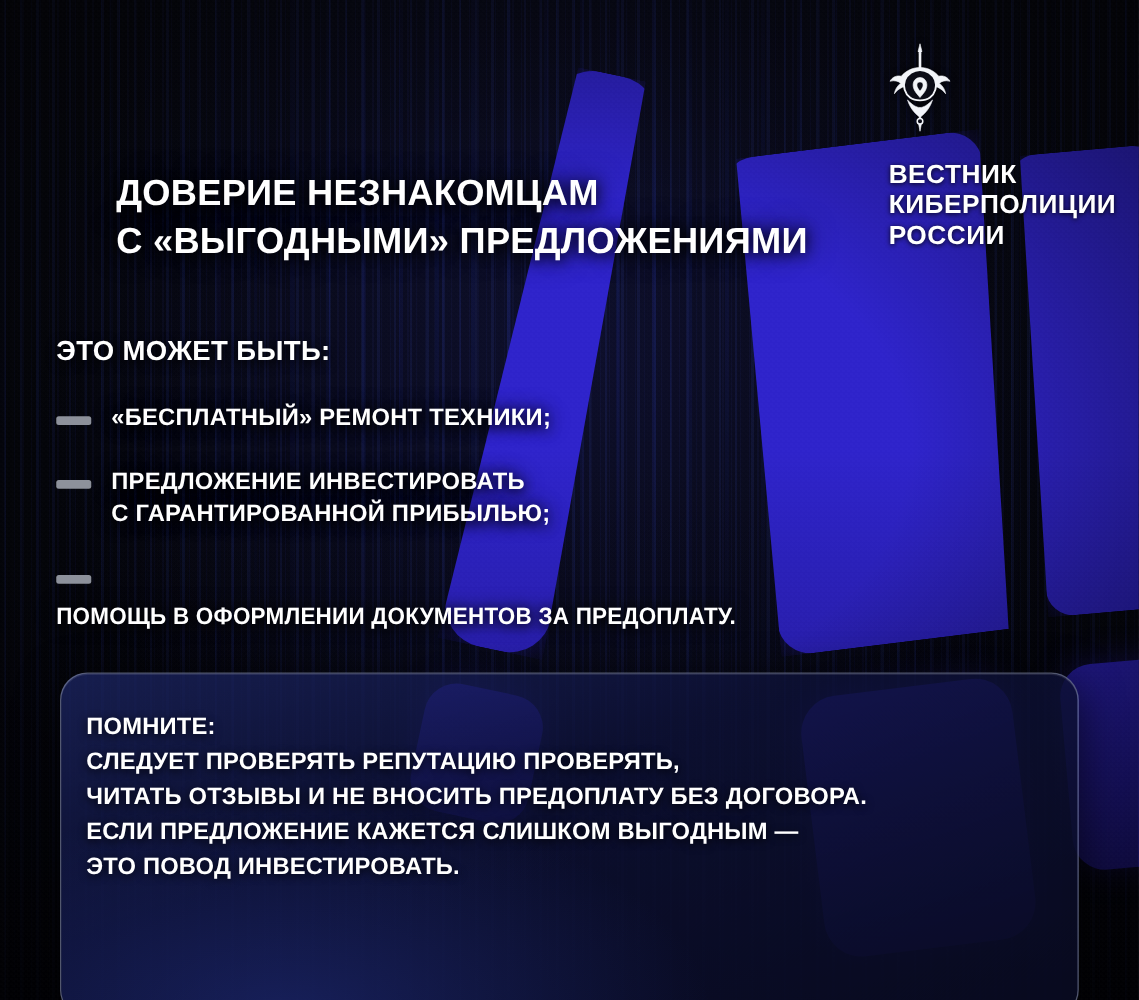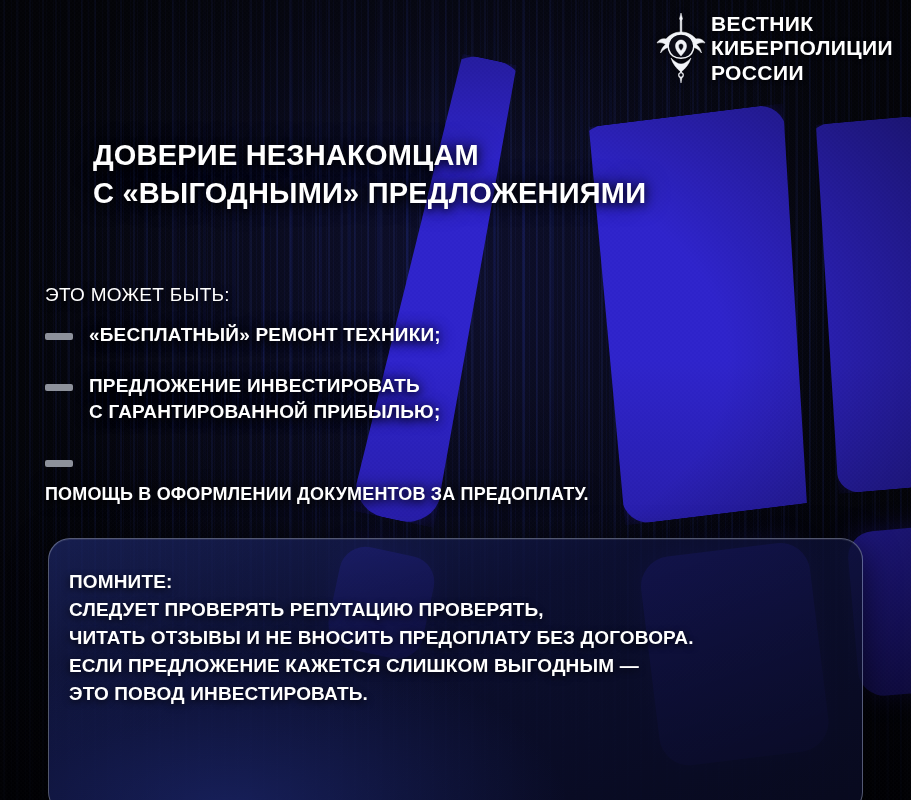--- a/index.html
+++ b/index.html
@@ -111,23 +111,24 @@
   }
 
   .excl-shade {
     position:absolute; inset:0;
     background:linear-gradient(180deg, rgba(0,0,0,0) 45%, rgba(2,2,12,.45) 100%);
     pointer-events:none;
   }
 
   
   .header {
-    position:absolute; right:18px; top:12px;
-    display:flex; align-items:flex-start; gap:5px;
+    position:absolute; right:18px; top:34px;
+    display:flex; align-items:flex-start; gap:22px;
     z-index:6;
+    flex-direction:column;
   }
   .emblem { width:50px; height:72px; flex:0 0 auto; filter:drop-shadow(0 0 3px rgba(0,0,0,.9)); }
   .brand {
     color:#ffffff;
     font-size:21px;
     font-weight:bold;
     line-height:1.16;
     letter-spacing:.4px;
     text-shadow:0 1px 4px rgba(0,0,0,.9);
   }
@@ -139,22 +140,22 @@
   .title {
     position:absolute; left:45px; top:136px;
     color:#fff; font-size:29px; font-weight:bold;
     line-height:1.32; letter-spacing:.2px;
     text-shadow:0 2px 10px rgba(0,0,0,.95), 0 0 22px rgba(0,0,0,.8);
     margin-left:48px;
   }
   .title div { white-space:nowrap; }
 
   .lead {
-    position:absolute; left:45px; top:284px;
-    color:#fff; font-size:19px; font-weight:normal; letter-spacing:.3px;
+    position:absolute; left:45px; top:268px;
+    color:#fff; font-size:22px; font-weight:bold; letter-spacing:.3px;
     text-shadow:0 2px 9px rgba(0,0,0,.95);
   }
 
   .bullets { position:absolute; left:45px; top:322px; width:830px; }
   .bullet {
     display:flex; align-items:flex-start; gap:14px;
     margin-bottom:25px;
     color:#fff; font-weight:bold;
     text-shadow:0 2px 9px rgba(0,0,0,.95), 0 0 16px rgba(0,0,0,.85);
   }

